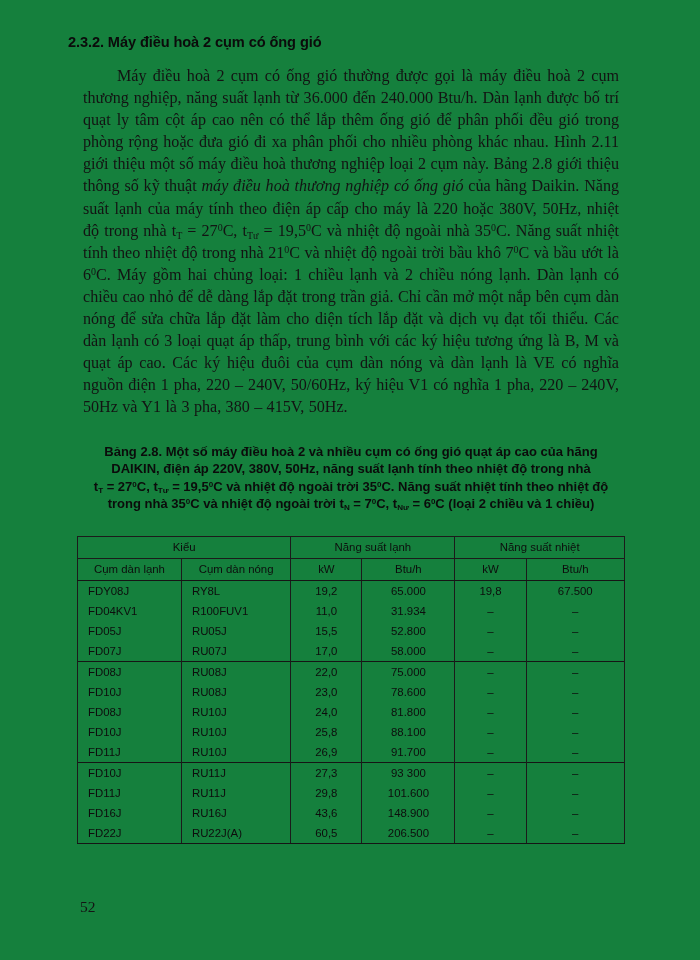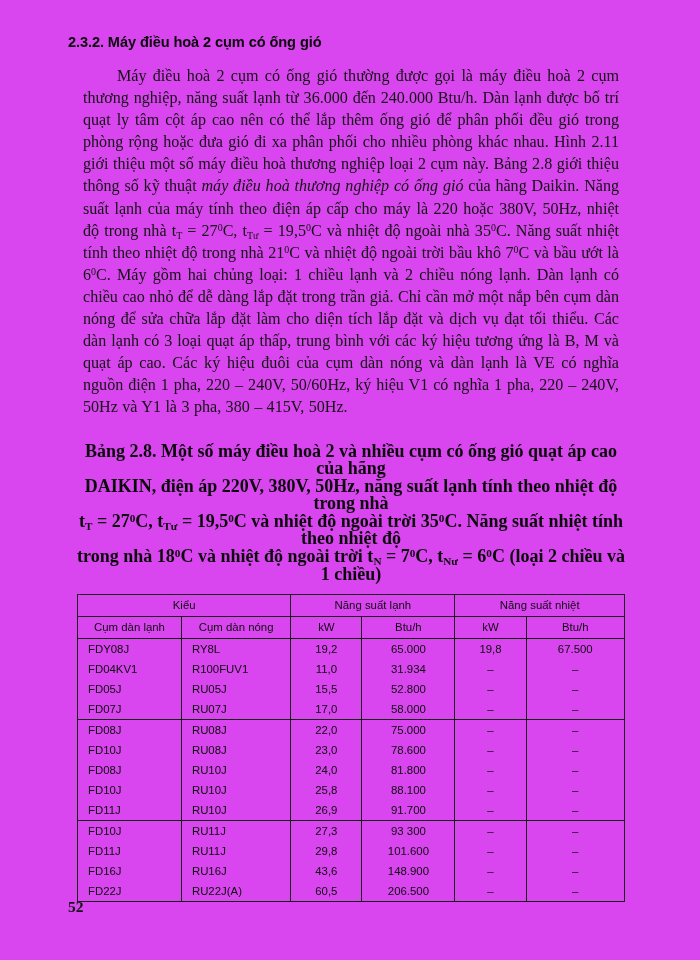--- a/index.html
+++ b/index.html
@@ -14,21 +14,21 @@
     font-family: "Liberation Serif", serif;
     color: #101010;
     overflow: hidden;
   }
 
   .page {
     position: absolute;
     left: 0; top: 0;
     width: 700px;
     height: 960px;
-    background: #d946ef;
+    background: #15803d;
   }
 
   .content {
     position: absolute;
     left: 68px;
     top: 34px;
     width: 566px;
   }
 
   
@@ -62,26 +62,26 @@
     line-height: 0;
   }
   sup {
     font-size: 0.62em;
     vertical-align: 0.48em;
     line-height: 0;
   }
 
   
   .table-caption {
-    font-family: Liberation Serif, serif;
+    font-family: Liberation Sans, sans-serif;
     font-weight: bold;
-    font-size: 18px;
+    font-size: 13px;
     line-height: 17.6px;
     text-align: center;
-    margin: 24px 6px 11px 6px;
+    margin: 24px 6px 23px 6px;
     color: #0b0b0b;
   }
 
   
   .table-wrap {
     margin: 0 auto;
     width: 548px;
   }
   table.spec {
     border-collapse: collapse;
@@ -124,46 +124,45 @@
   table.spec thead tr:last-child th {
     border-bottom: 1.6px solid #151515;
   }
   .dash {
     font-family: "Liberation Sans", sans-serif;
   }
 
   
   .page-number {
     position: absolute;
-    left: 68px;
+    left: 80px;
     top: 898px;
     font-family: "Liberation Serif", serif;
     font-size: 15.5px;
     color: #141414;
-    font-weight: bold;
   }
 </style>
 </head>
 <body>
 
 <div class="page">
 
   <div class="content">
 
     <h2 class="section-heading">2.3.2. Máy điều hoà 2 cụm có ống gió</h2>
 
     <p class="body-par">
       <span>Máy điều hoà 2 cụm có ống gió thường được gọi là máy điều hoà 2 cụm thương nghiệp, năng suất lạnh từ 36.000 đến 240.000 Btu/h. Dàn lạnh được bố trí quạt ly tâm cột áp cao nên có thể lắp thêm ống gió để phân phối đều gió trong phòng rộng hoặc đưa gió đi xa phân phối cho nhiều phòng khác nhau. Hình 2.11 giới thiệu một số máy điều hoà thương nghiệp loại 2 cụm này. Bảng 2.8 giới thiệu thông số kỹ thuật </span><span class="it">máy điều hoà thương nghiệp có ống gió</span><span> của hãng Daikin. Năng suất lạnh của máy tính theo điện áp cấp cho máy là 220 hoặc 380V, 50Hz, nhiệt độ trong nhà t</span><span class="nw"><sub>T</sub><span> = 27</span><sup>0</sup></span><span>C, t</span><span class="nw"><sub>Tư</sub><span> = 19,5</span><sup>0</sup></span><span>C và nhiệt độ ngoài nhà 35</span><sup>0</sup><span>C. Năng suất nhiệt tính theo nhiệt độ trong nhà 21</span><sup>0</sup><span>C và nhiệt độ ngoài trời bầu khô 7</span><sup>0</sup><span>C và bầu ướt là 6</span><sup>0</sup><span>C. Máy gồm hai chủng loại: 1 chiều lạnh và 2 chiều nóng lạnh. Dàn lạnh có chiều cao nhỏ để dễ dàng lắp đặt trong trần giả. Chỉ cần mở một nắp bên cụm dàn nóng để sửa chữa lắp đặt làm cho diện tích lắp đặt và dịch vụ đạt tối thiểu. Các dàn lạnh có 3 loại quạt áp thấp, trung bình với các ký hiệu tương ứng là B, M và quạt áp cao. Các ký hiệu đuôi của cụm dàn nóng và dàn lạnh là VE có nghĩa nguồn điện 1 pha, 220 – 240V, 50/60Hz, ký hiệu V1 có nghĩa 1 pha, 220 – 240V, 50Hz và Y1 là 3 pha, 380 – 415V, 50Hz.</span>
     </p>
 
     <div class="table-caption">
       <div>Bảng 2.8. Một số máy điều hoà 2 và nhiều cụm có ống gió quạt áp cao của hãng</div>
       <div>DAIKIN, điện áp 220V, 380V, 50Hz, năng suất lạnh tính theo nhiệt độ trong nhà</div>
       <div><span class="nw"><span>t</span><sub>T</sub><span> = 27</span><sup>0</sup></span><span>C, t</span><span class="nw"><sub>Tư</sub><span> = 19,5</span><sup>0</sup></span><span>C và nhiệt độ ngoài trời 35</span><sup>0</sup><span>C. Năng suất nhiệt tính theo nhiệt độ</span></div>
-      <div><span>trong nhà 18</span><sup>0</sup><span>C và nhiệt độ ngoài trời t</span><span class="nw"><sub>N</sub><span> = 7</span><sup>0</sup></span><span>C, t</span><span class="nw"><sub>Nư</sub><span> = 6</span><sup>0</sup></span><span>C (loại 2 chiều và 1 chiều)</span></div>
+      <div><span>trong nhà 35</span><sup>0</sup><span>C và nhiệt độ ngoài trời t</span><span class="nw"><sub>N</sub><span> = 7</span><sup>0</sup></span><span>C, t</span><span class="nw"><sub>Nư</sub><span> = 6</span><sup>0</sup></span><span>C (loại 2 chiều và 1 chiều)</span></div>
     </div>
 
     <div class="table-wrap">
       <table class="spec">
         <thead>
           <tr>
               <th colspan="2">Kiểu</th>
               <th colspan="2">Năng suất lạnh</th>
               <th colspan="2">Năng suất nhiệt</th>
             </tr>

